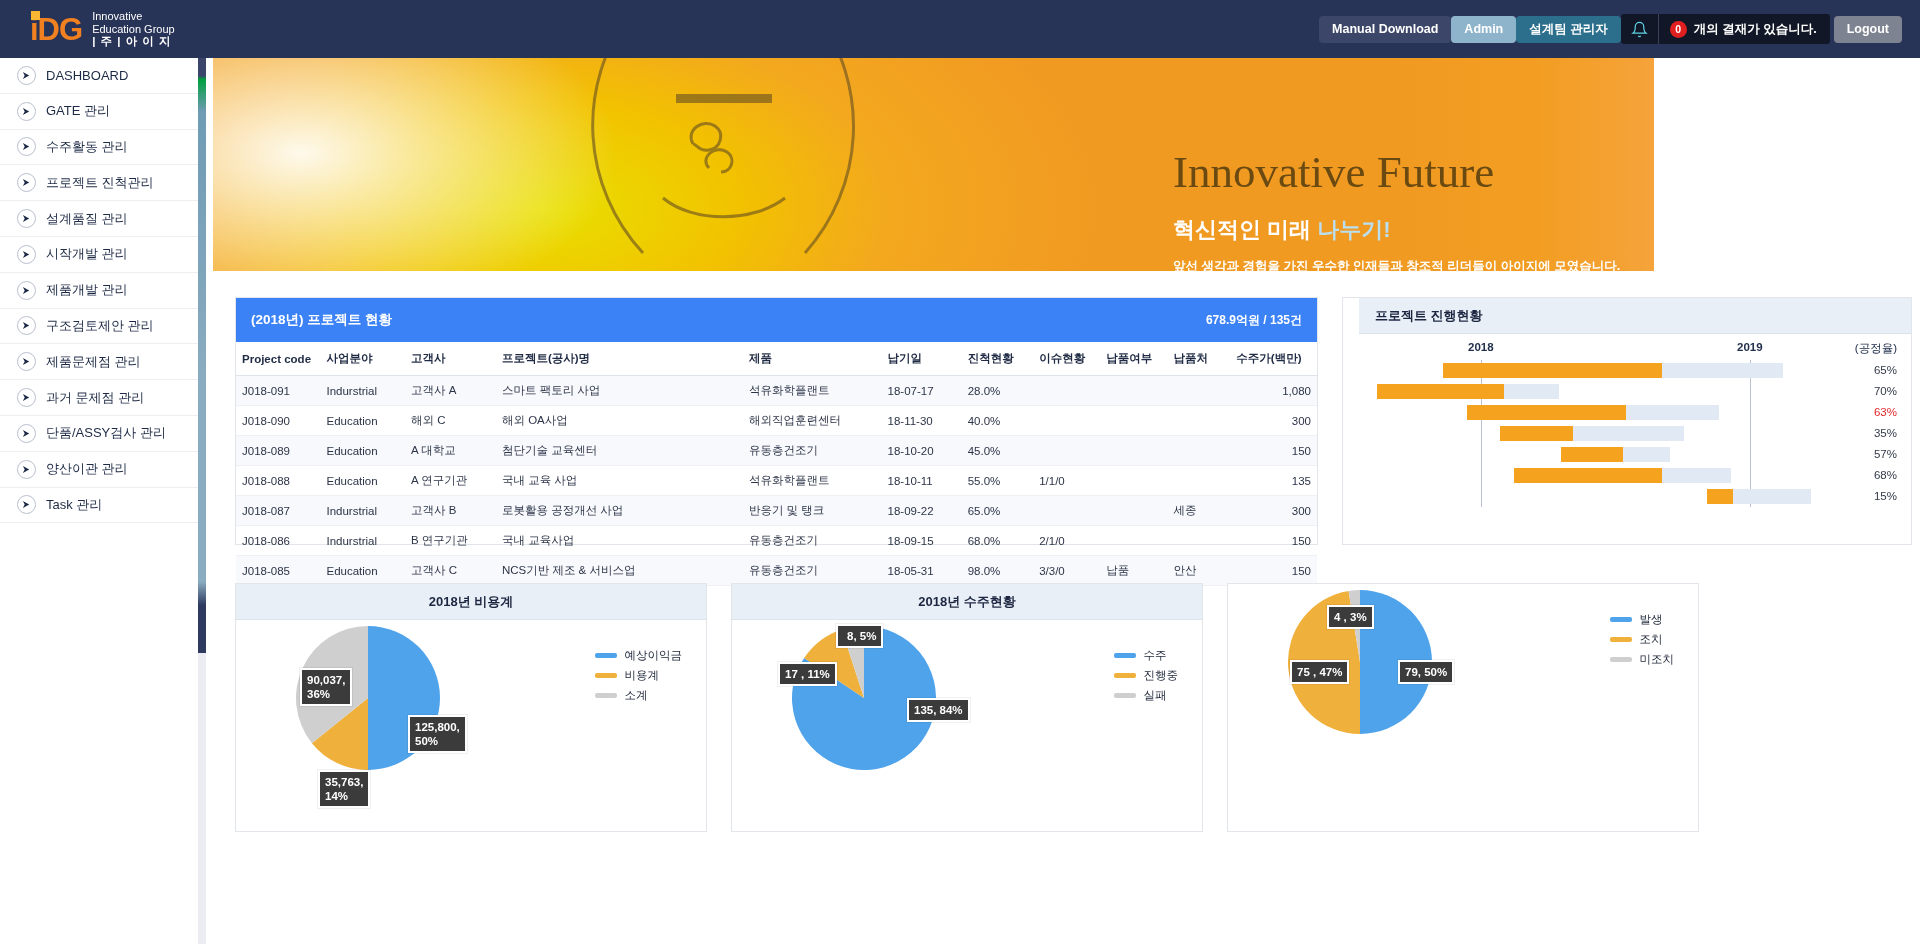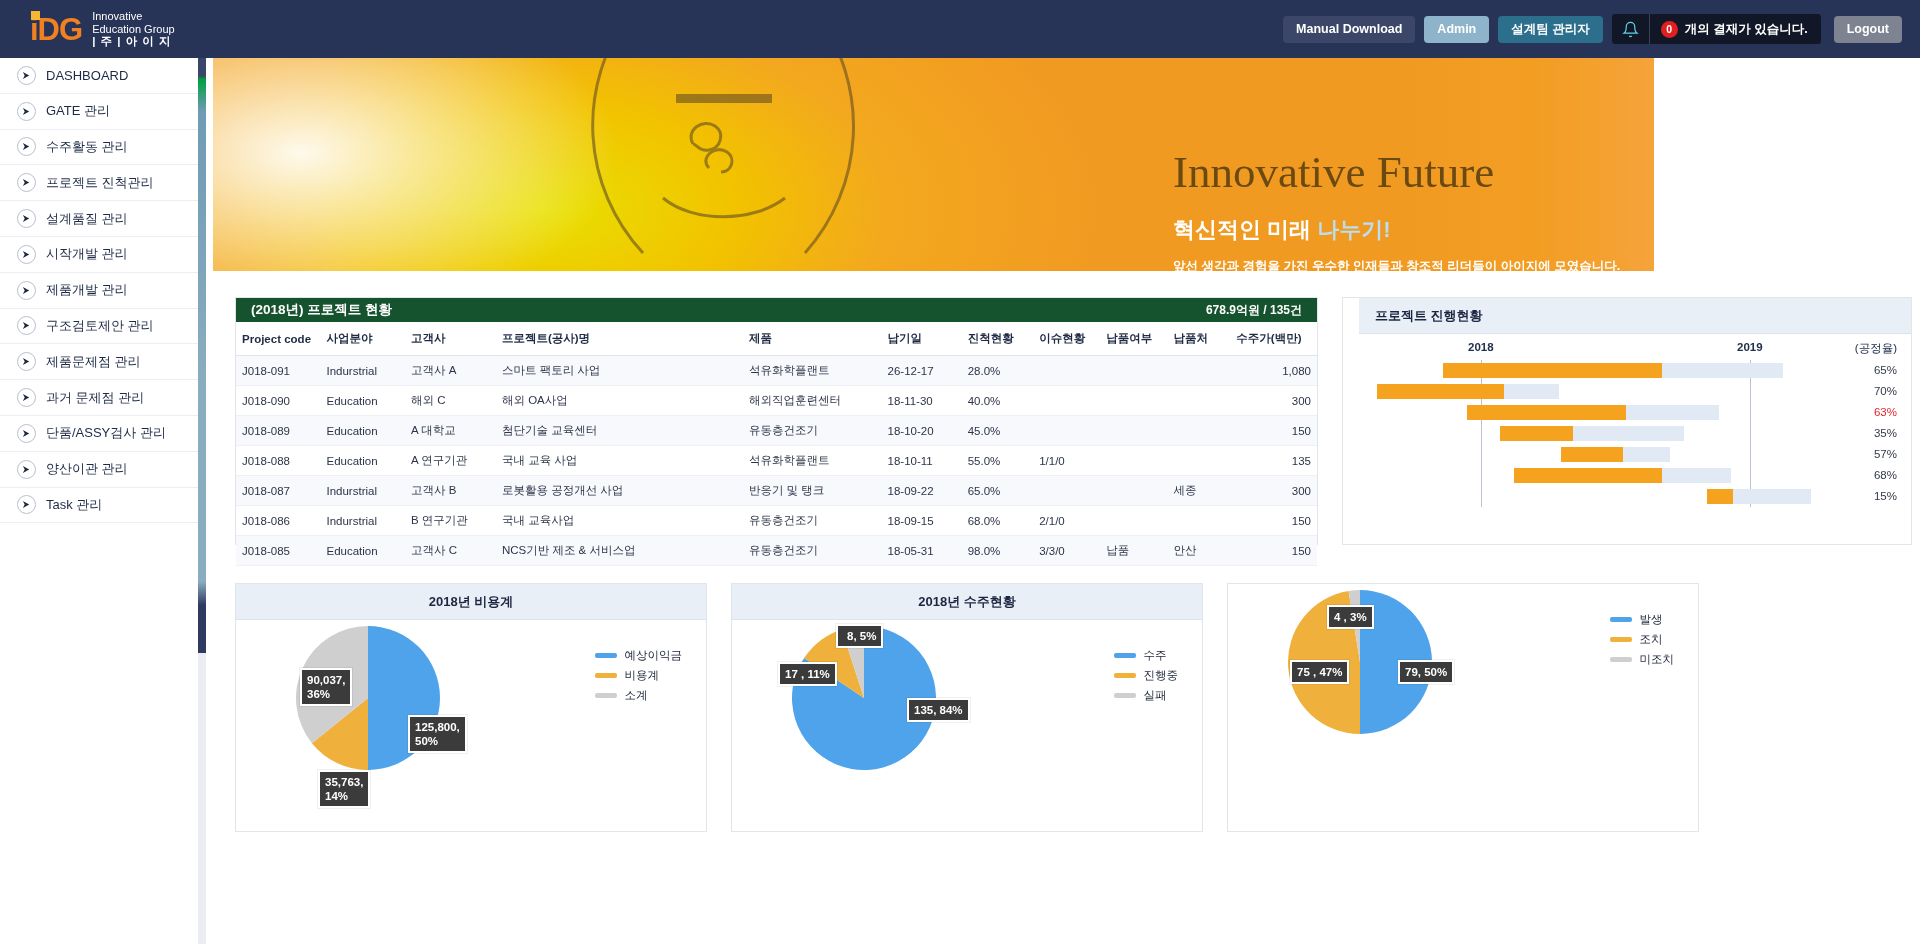--- a/index.html
+++ b/index.html
@@ -25,21 +25,21 @@
     position: absolute; left: 1px; top: -3px; width: 9px; height: 9px;
     background: #F7B733;
   }
   .logo-text { margin-left: 10px; color: #ffffff; line-height: 1.12; }
   .logo-text .l1 { font-size: 11px; }
   .logo-text .l2 { font-size: 11px; }
   .logo-text .l3 { font-size: 11.5px; font-weight: bold; letter-spacing: 1px; }
 
   .topbar-right {
     margin-left: auto; margin-right: 18px;
-    display: flex; align-items: center; gap: 9px;
+    display: flex; align-items: center; 
   }
   .btn-pill {
     height: 27px; padding: 0 13px; border-radius: 4px;
     display: flex; align-items: center; justify-content: center;
     font-size: 12.5px; font-weight: bold; color: #ffffff;
     border: none; cursor: pointer; white-space: nowrap;
   }
   .btn-manual { background: #3C4668; }
   .btn-admin  { background: #8EB4CB; color: #ffffff; }
   .btn-team   { background: #2B6F8C; }
@@ -114,21 +114,21 @@
     font-family: "Liberation Serif", "DejaVu Serif", serif;
     font-size: 45px; color: #6b4a12; line-height: 1;
   }
   .banner-sub { margin-top: 20px; font-size: 22px; font-weight: bold; color: #ffffff; }
   .banner-sub .accent { color: #b9dff0; }
   .banner-desc { margin-top: 12px; font-size: 12.5px; font-weight: bold; color: #ffffff; line-height: 1.55; }
 
   
   .card { position: absolute; background: #ffffff; border: 1px solid #e2e5ea; }
   .card-hd-blue {
-    height: 24px; background: #14532d; display: flex; align-items: center;
+    height: 44px; background: #3b82f6; display: flex; align-items: center;
     padding: 0 15px; color: #fff;
   }
   .card-hd-blue .t { font-size: 13.5px; font-weight: bold; }
   .card-hd-blue .r { margin-left: auto; font-size: 12px; font-weight: bold; }
   .card-hd-light {
     height: 36px; background: #e9eff7; border-bottom: 1px solid #dde3ec;
     display: flex; align-items: center; padding: 0 16px;
   }
   .card-hd-light .t { font-size: 13px; font-weight: bold; color: #1c2640; }
   .card-hd-light.center { justify-content: center; }
@@ -382,21 +382,21 @@
           <th class="c10 num pad-r">수주가(백만)</th>
         </tr>
     </thead>
     <tbody id="ptable-body">
         <tr>
           <td class="c0 pad-l">J018-091</td>
           <td class="c1">Indurstrial</td>
           <td class="c2">고객사 A</td>
           <td class="c3">스마트 팩토리 사업</td>
           <td class="c4">석유화학플랜트</td>
-          <td class="c5">26-12-17</td>
+          <td class="c5">18-07-17</td>
           <td class="c6 link">28.0%</td>
           <td class="c7 link"></td>
           <td class="c8"></td>
           <td class="c9"></td>
           <td class="c10 num pad-r">1,080</td>
         </tr>
         <tr>
           <td class="c0 pad-l">J018-090</td>
           <td class="c1">Education</td>
           <td class="c2">해외 C</td>

